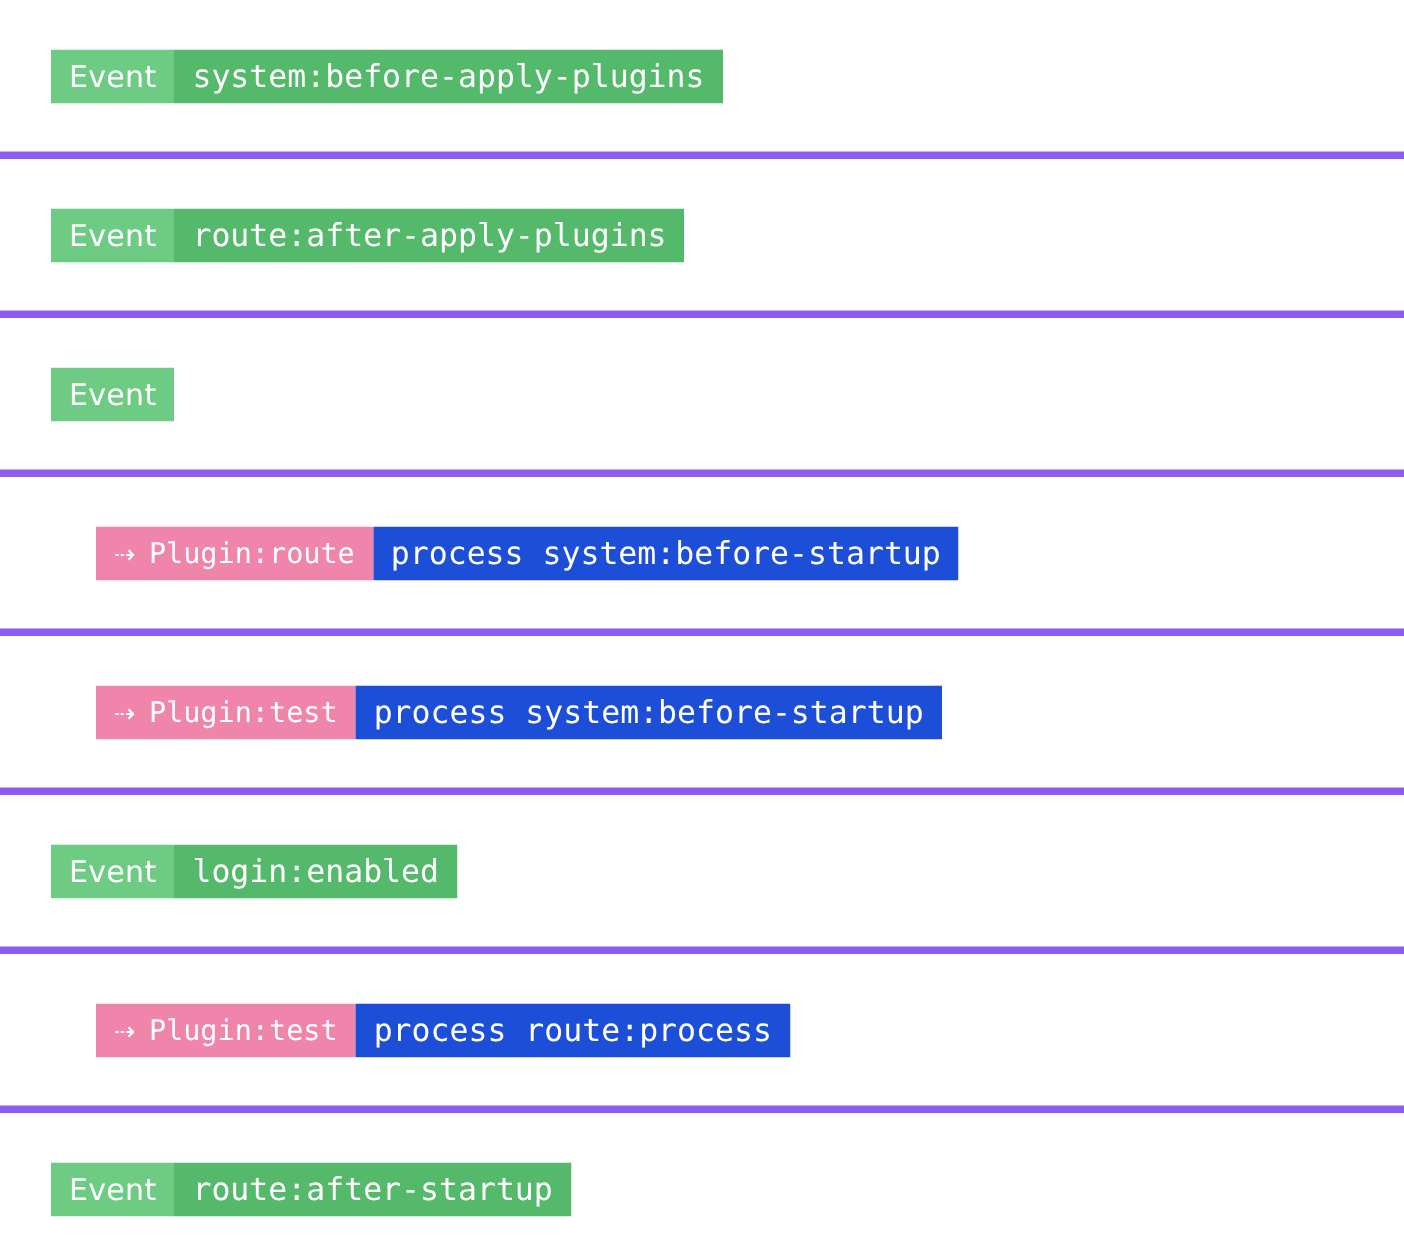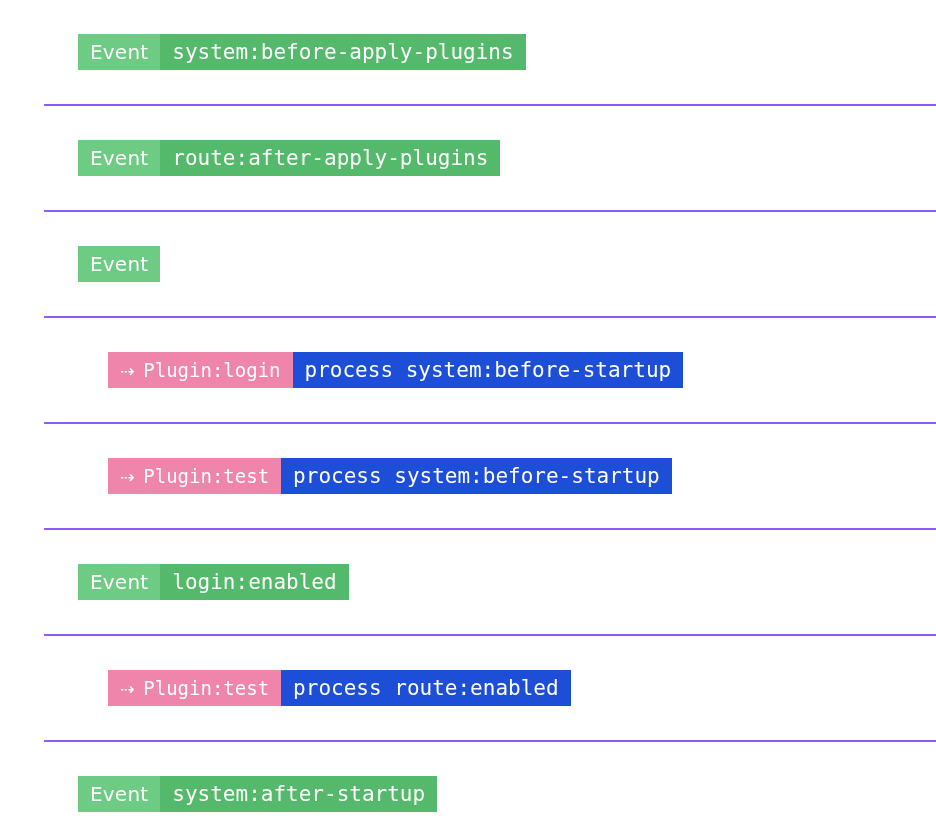--- a/index.html
+++ b/index.html
@@ -18,25 +18,24 @@
   }
 
   #log-list {
     width: 936px;
     display: block;
   }
 
   .log-row {
     position: relative;
     height: 106px;
-    border-bottom: 2px solid #8b5cf6;
+    border-bottom: 5px solid #8b5cf6;
     display: flex;
     align-items: center;
     background: #ffffff;
-    margin-left: 44px;
   }
 
   .log-row.indent { padding-left: 64px; }
   .log-row.root   { padding-left: 34px; }
 
   .badge {
     display: inline-flex;
     align-items: stretch;
     height: 36px;
     line-height: 36px;
@@ -102,41 +101,41 @@
         <span class="b-value">route:after-apply-plugins</span>
       </div>
     </div>
     <div class="log-row root">
       <div class="badge event">
         <span class="b-label">Event</span>
       </div>
     </div>
     <div class="log-row indent">
       <div class="badge plugin">
-        <span class="b-label mono"><span class="arrow-icon">⇢</span><span>Plugin:login</span></span>
+        <span class="b-label mono"><span class="arrow-icon">⇢</span><span>Plugin:route</span></span>
         <span class="b-value">process system:before-startup</span>
       </div>
     </div>
     <div class="log-row indent">
       <div class="badge plugin">
         <span class="b-label mono"><span class="arrow-icon">⇢</span><span>Plugin:test</span></span>
         <span class="b-value">process system:before-startup</span>
       </div>
     </div>
     <div class="log-row root">
       <div class="badge event">
         <span class="b-label">Event</span>
         <span class="b-value">login:enabled</span>
       </div>
     </div>
     <div class="log-row indent">
       <div class="badge plugin">
         <span class="b-label mono"><span class="arrow-icon">⇢</span><span>Plugin:test</span></span>
-        <span class="b-value">process route:enabled</span>
+        <span class="b-value">process route:process</span>
       </div>
     </div>
     <div class="log-row root">
       <div class="badge event">
         <span class="b-label">Event</span>
-        <span class="b-value">system:after-startup</span>
+        <span class="b-value">route:after-startup</span>
       </div>
     </div>
   </div>
 
 </body></html>

